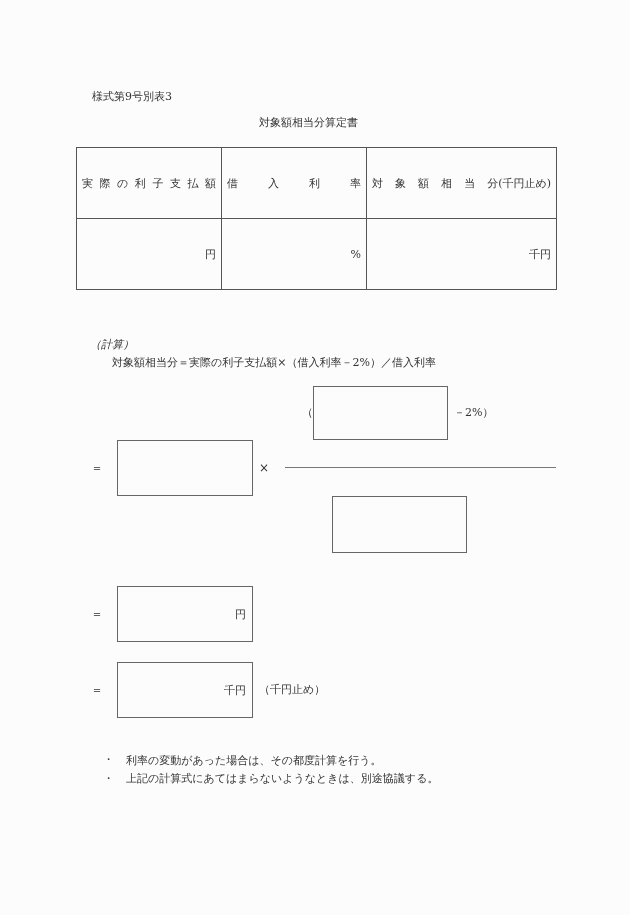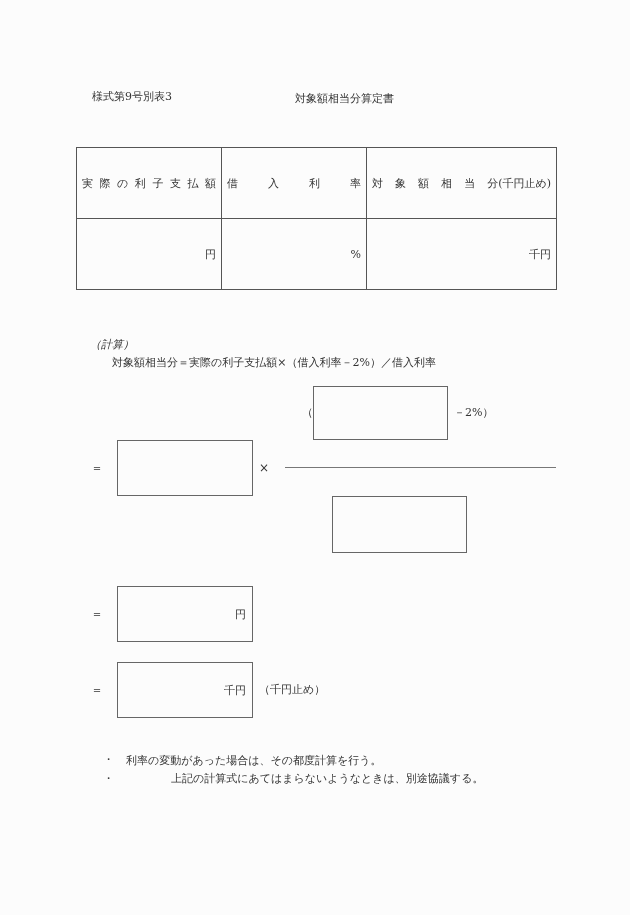--- a/index.html
+++ b/index.html
@@ -11,21 +11,21 @@
       width: 630px;
       height: 915px;
       position: relative;
       overflow: hidden;
       font-family: "DejaVu Serif", "Liberation Serif", serif;
       color: #333;
     }
     .abs { position: absolute; }
     .txt { font-size: 11px; line-height: 14px; white-space: nowrap; }
     .form-id { left: 92px; top: 83px; margin-top: 7px; }
-    .doc-title { left: 259px; top: 92px; margin-left: 36px; }
+    .doc-title { left: 259px; top: 116px; }
 
     .tbl {
       position: absolute;
       left: 76px;
       top: 147px;
       width: 480px;
       height: 141px;
       border-collapse: collapse;
       table-layout: fixed;
     }
@@ -150,13 +150,13 @@
 
 <div class="abs txt op" style="left:91px; top:683px;">＝</div>
 <div class="box" style="left:117px; top:662px; width:136px; height:56px;">
   <span class="unit">千円</span>
 </div>
 <div class="abs txt" style="left:259px; top:683px;font-family:Liberation Mono, monospace;">（千円止め）</div>
 
 <div class="abs txt bullet" style="left:103px; top:753px;">・</div>
 <div class="abs txt" style="left:126px; top:753px;font-family:Liberation Serif, serif;">利率の変動があった場合は、その都度計算を行う。</div>
 <div class="abs txt bullet" style="left:103px; top:772px;">・</div>
-<div class="abs txt" style="left:126px; top:772px;margin-left:45px;">上記の計算式にあてはまらないようなときは、別途協議する。</div>
+<div class="abs txt" style="left:126px; top:772px;">上記の計算式にあてはまらないようなときは、別途協議する。</div>
 
 </body></html>

